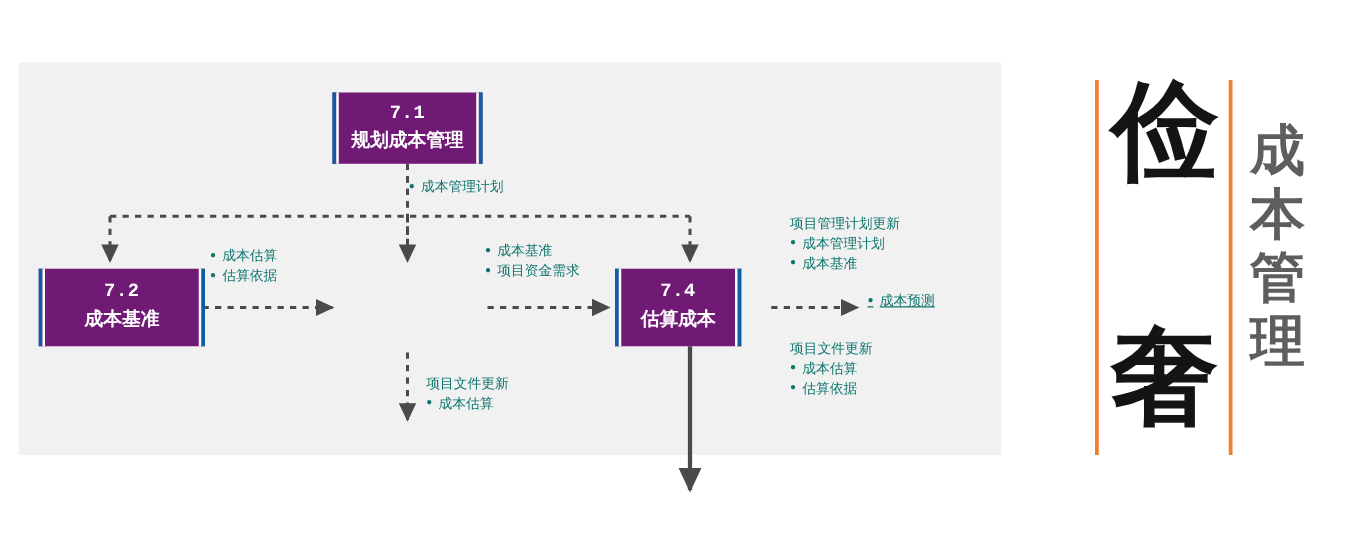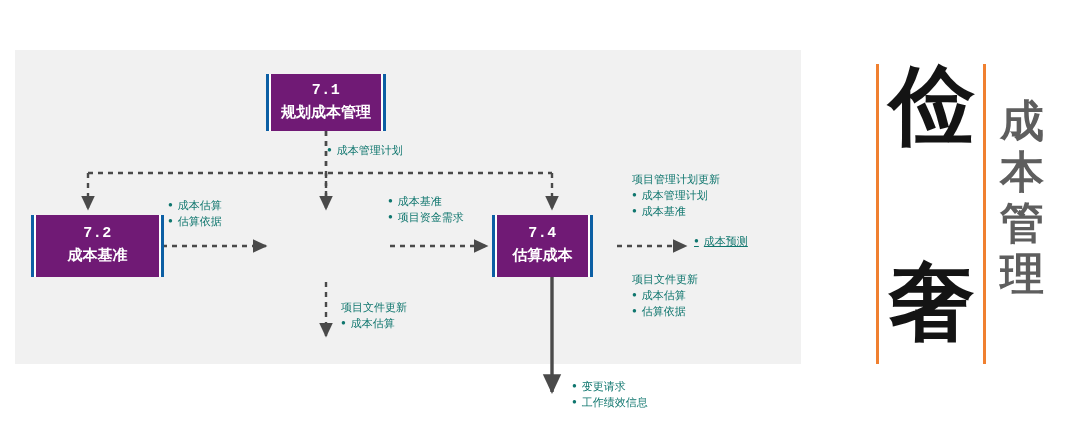--- a/index.html
+++ b/index.html
@@ -236,24 +236,20 @@
     <span class="hdr">项目文件更新</span>
     <span class="li">成本估算</span>
     <span class="li">估算依据</span>
   </div>
 
   <div class="anno" id="anno-docs-b">
     <span class="hdr">项目文件更新</span>
     <span class="li">成本估算</span>
   </div>
 
-  <div class="anno" id="anno-bottom">
-    <span class="li">变更请求</span>
-    <span class="li">工作绩效信息</span>
-  </div>
 
   <div class="rule" id="rule-left"></div>
   <div class="rule" id="rule-right"></div>
 
   <div class="big-char" id="char-jian">俭</div>
   <div class="big-char" id="char-she">奢</div>
 
   <div id="title-vert">
     <span>成</span>
     <span>本</span>

